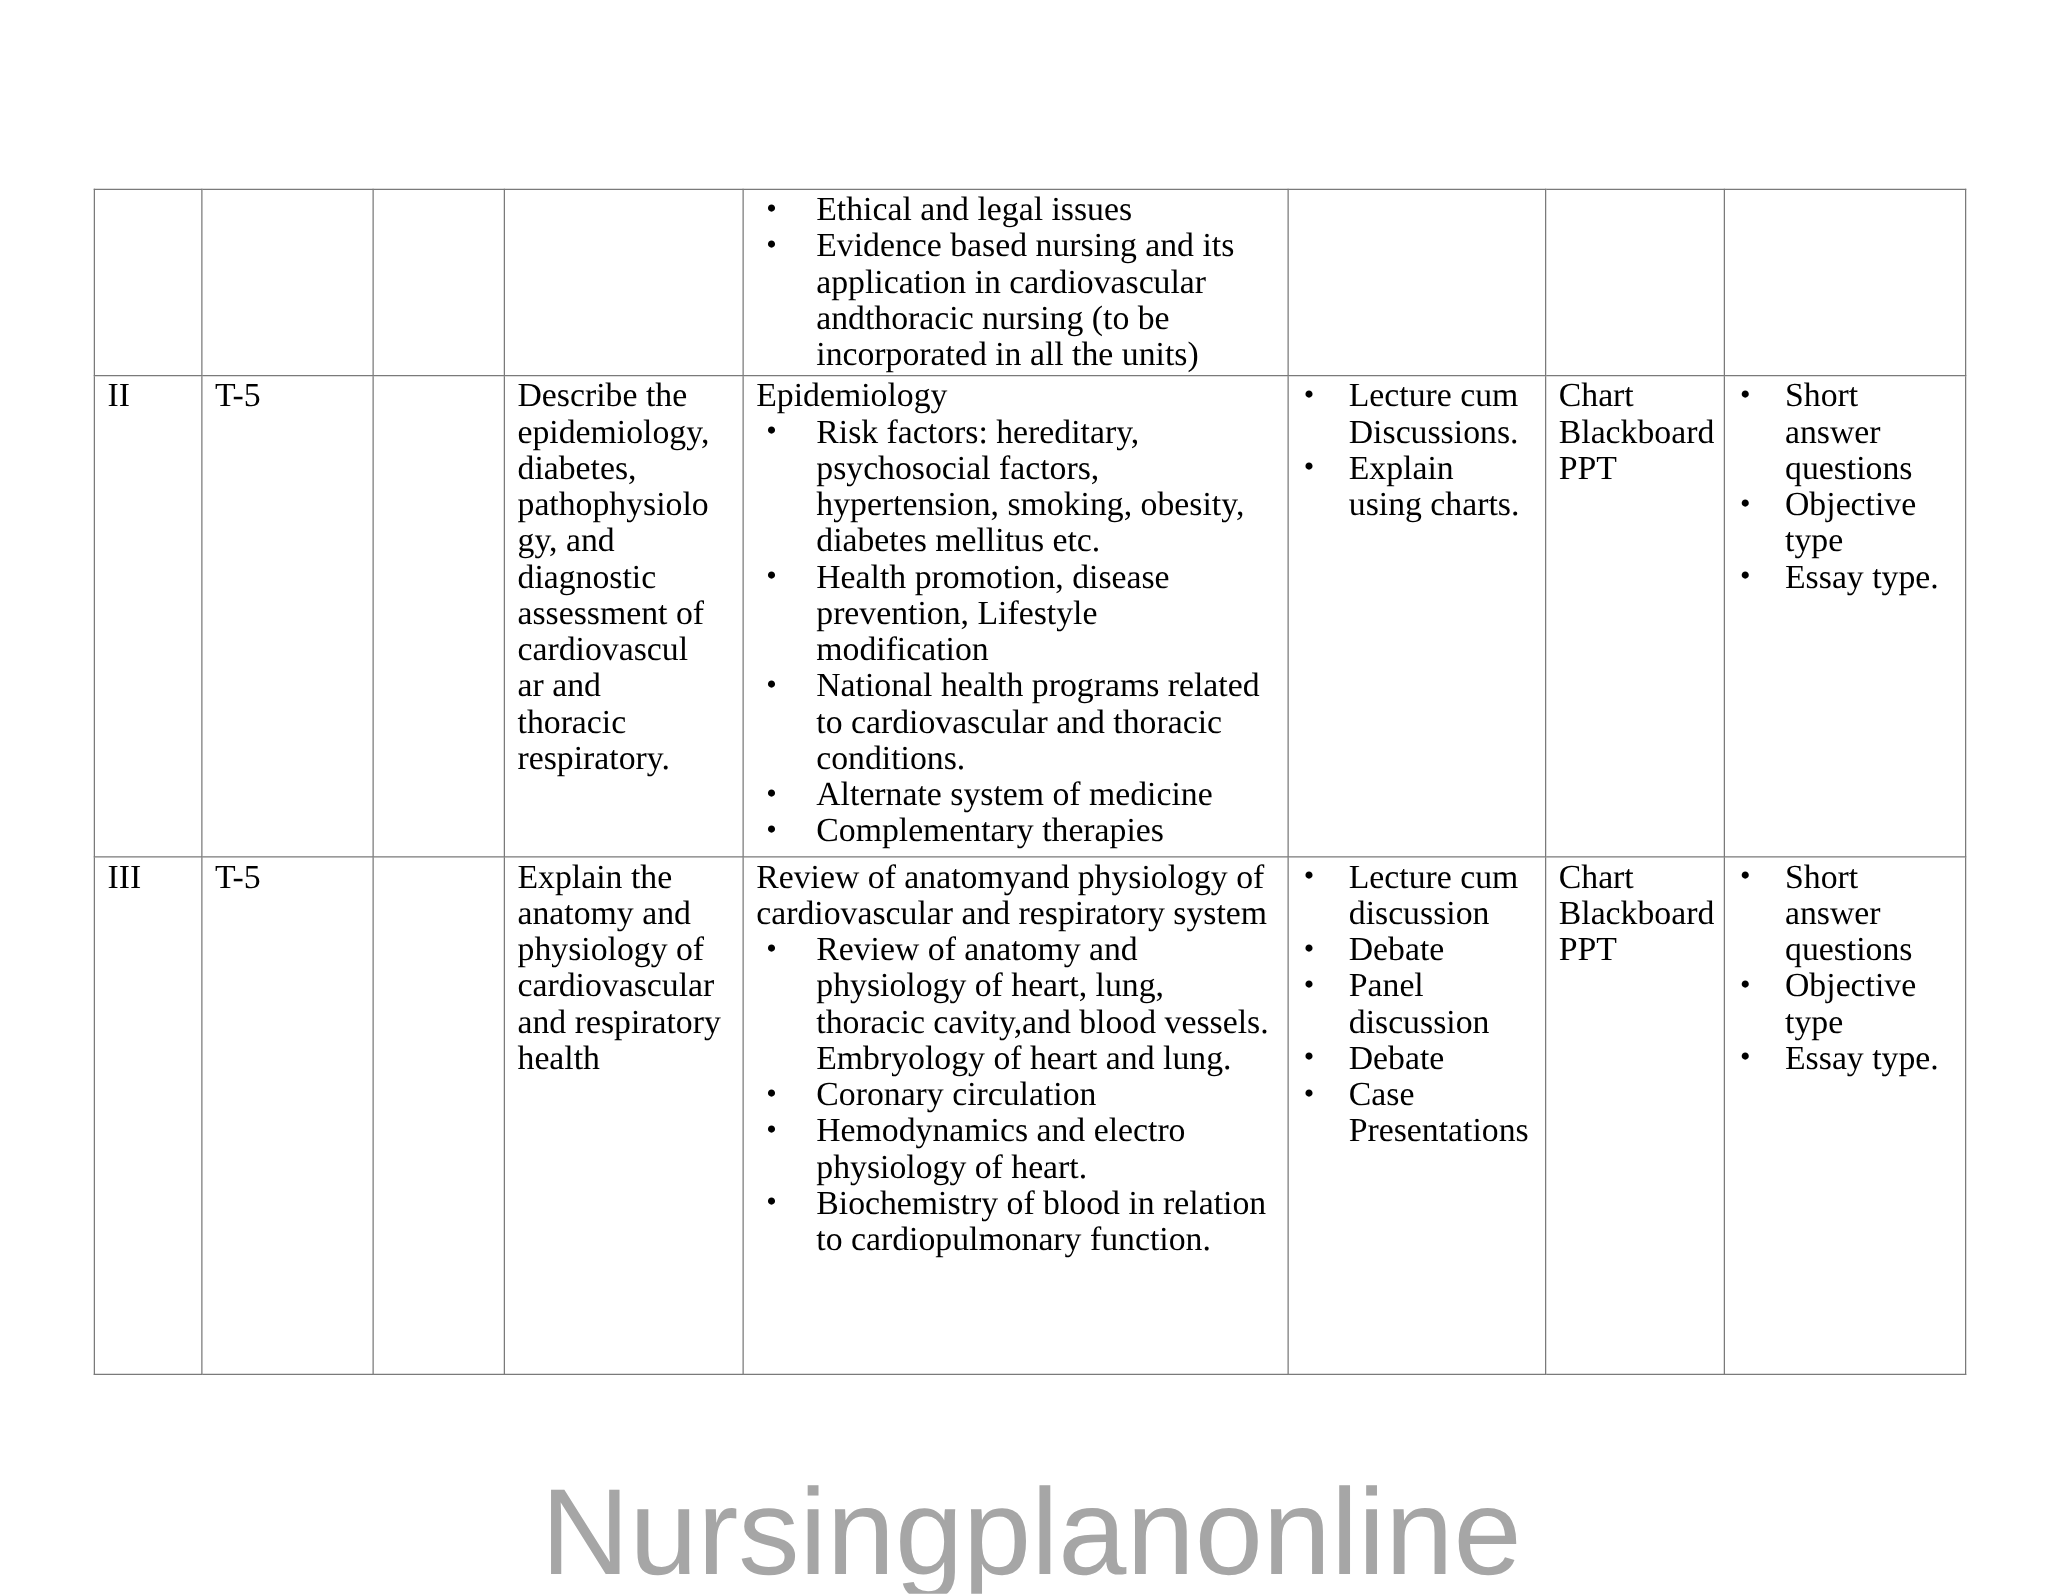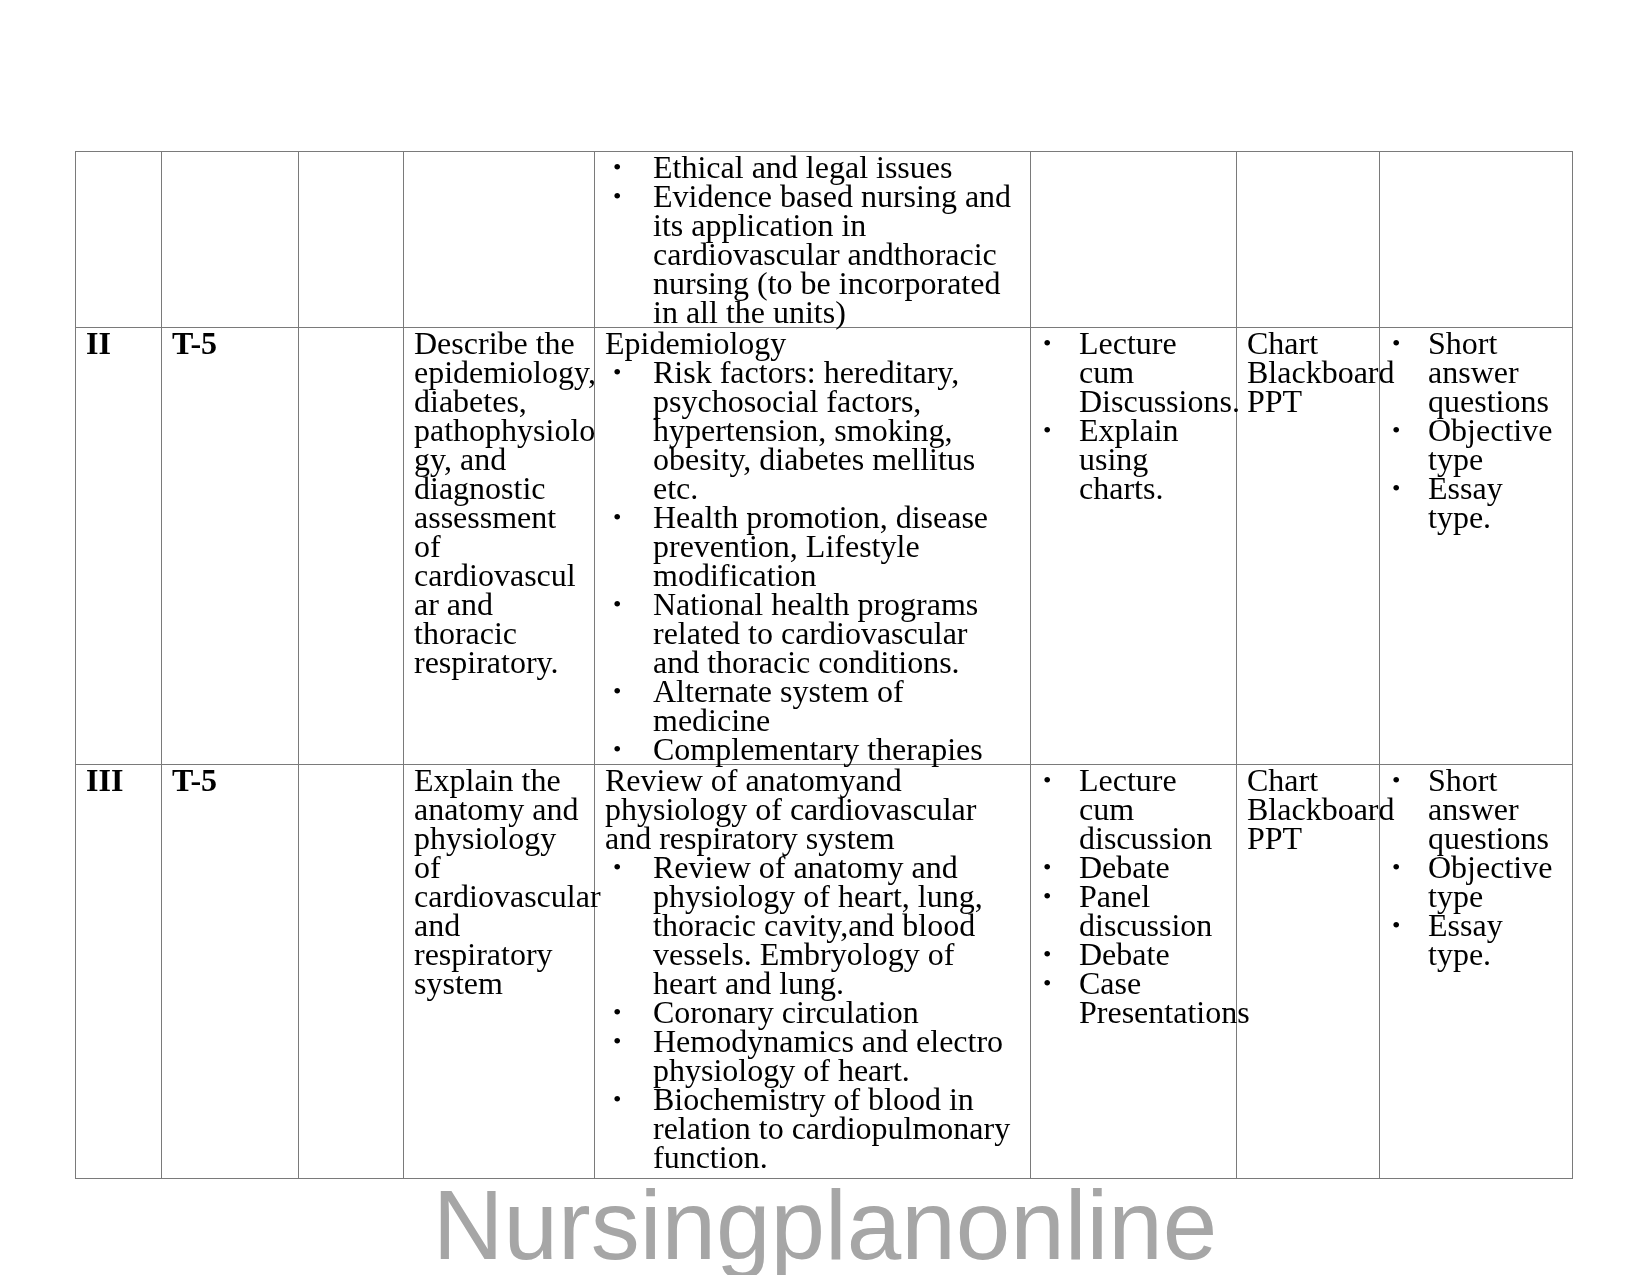--- a/index.html
+++ b/index.html
@@ -4,27 +4,27 @@
 <style>
   html, body { margin: 0; padding: 0; background: #ffffff; }
   body { width: 1650px; height: 1275px; position: relative; overflow: hidden;
          font-family: "Liberation Serif", "DejaVu Serif", serif; color: #000; }
   table.syllabus {
     position: absolute; left: 75px; top: 151px;
     width: 1497px; border-collapse: collapse; table-layout: fixed;
   }
   table.syllabus td {
     border: 1.5px solid #7a7a7a; vertical-align: top;
-    padding: 1px 10px 0 10px; font-size: 32px; line-height: 29px;
+    padding: 1px 10px 0 10px; font-size: 27px; line-height: 29px;
   }
   col.c1 { width: 86px; } col.c2 { width: 137px; } col.c3 { width: 105px; }
   col.c4 { width: 191px; } col.c5 { width: 436px; } col.c6 { width: 206px; }
   col.c7 { width: 143px; } col.c8 { width: 193px; }
   .bold { font-weight: normal; }
-  .unit, .time { font-weight: bold; padding-top: 3px; }
+  .unit, .time { font-weight: normal; padding-top: 3px; }
   ul.b { margin: 0; padding: 0; list-style: none; }
   ul.b li { position: relative; padding-left: 48px; }
   ul.b li::before { content: "\2022"; position: absolute; left: 8px; top: 0; font-size: 24px; }
   td.methods ul.b li { padding-left: 38px; }
   td.methods ul.b li::before { left: 2px; }
   td.eval ul.b li { padding-left: 38px; }
   td.eval ul.b li::before { left: 2px; }
   .line { display: block; }
   .r1 td { height: 147px; }
   .r2 td { height: 383px; }
@@ -117,21 +117,21 @@
     <tr class="r3">
       <td class="unit">III</td>
       <td class="time">T-5</td>
       <td></td>
       <td>
         <span class="line">Explain the</span>
         <span class="line">anatomy and</span>
         <span class="line">physiology of</span>
         <span class="line">cardiovascular</span>
         <span class="line">and respiratory</span>
-        <span class="line">system</span>
+        <span class="line">health</span>
       </td>
       <td>
         <div class="bold">Review of anatomyand physiology of cardiovascular and respiratory system</div>
         <ul class="b">
           <li>Review of anatomy and physiology of heart, lung, thoracic cavity,and blood vessels. Embryology of heart and lung.</li>
           <li>Coronary circulation</li>
           <li>Hemodynamics and electro physiology of heart.</li>
           <li>Biochemistry of blood in relation to cardiopulmonary function.</li>
         </ul>
       </td>

